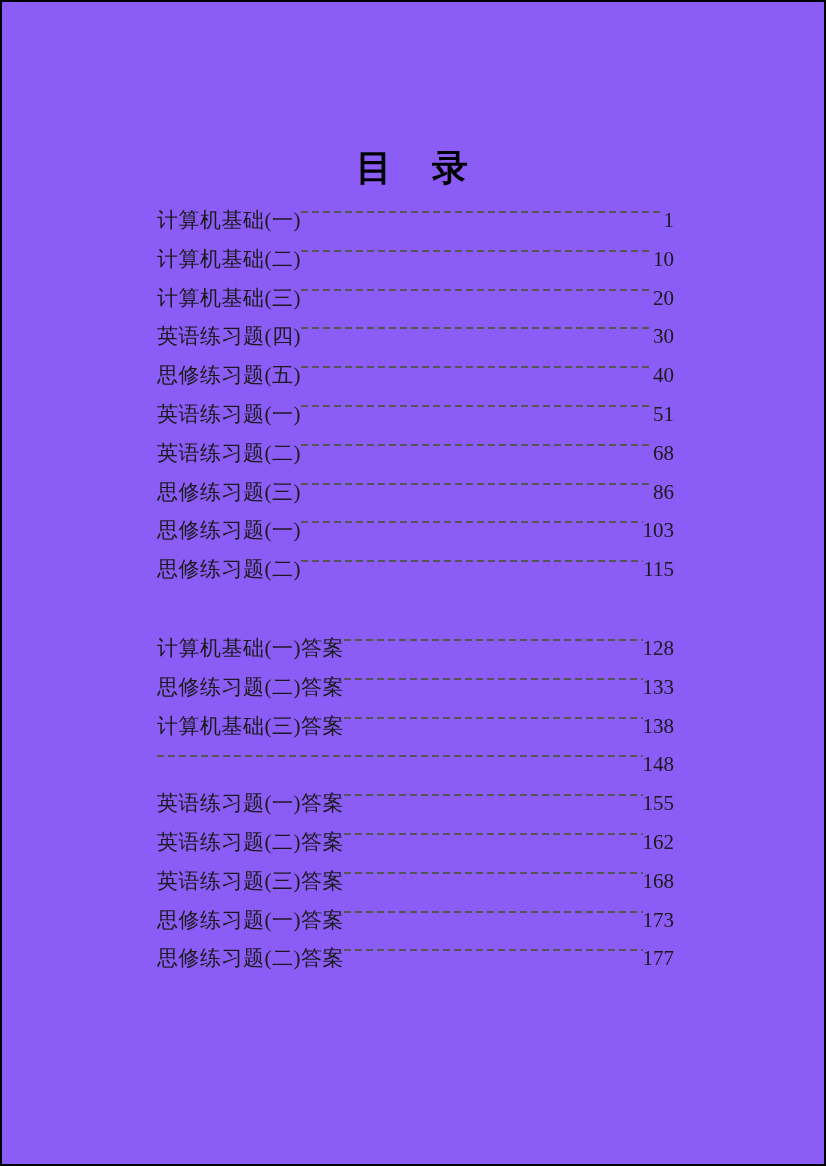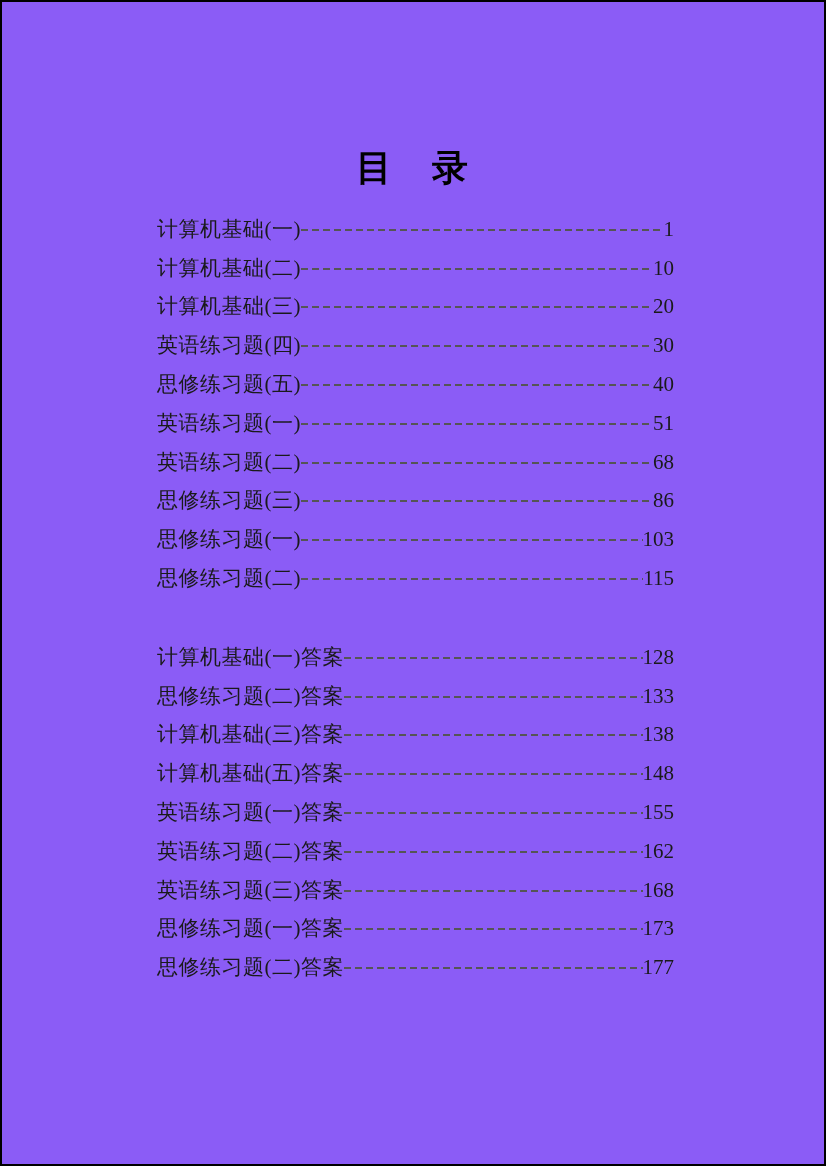--- a/index.html
+++ b/index.html
@@ -30,21 +30,20 @@
     letter-spacing: 2px;
   }
   .toc {
     position: absolute;
     top: 208px;
     left: 155px;
     width: 517px;
   }
   .toc-row {
     display: flex;
-    align-items: center;
     height: 38.8px;
     font-size: 21px;
     line-height: 1;
     white-space: nowrap;
   }
   .toc-label {
     flex: 0 0 auto;
     letter-spacing: 0.5px;
   }
   .toc-leader {
@@ -144,21 +143,20 @@
   </div>
 
   <div class="toc-row">
     <span class="toc-label">计算机基础(三)答案</span>
     <span class="toc-leader"></span>
     <span class="toc-page">138</span>
   </div>
 
 
   <div class="toc-row">
-    <span class="toc-label">计算机基础(五)答案</span>
     <span class="toc-leader"></span>
     <span class="toc-page">148</span>
   </div>
 
   <div class="toc-row">
     <span class="toc-label">英语练习题(一)答案</span>
     <span class="toc-leader"></span>
     <span class="toc-page">155</span>
   </div>
 

